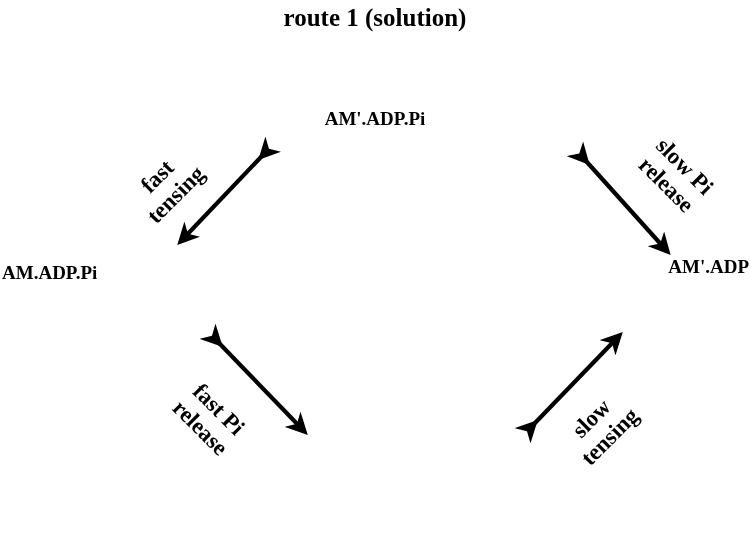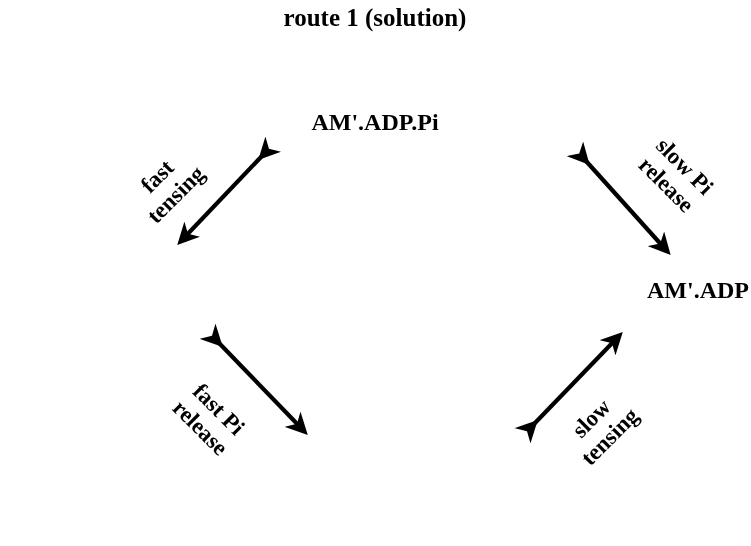--- a/index.html
+++ b/index.html
@@ -12,21 +12,21 @@
     width: 751px;
     height: 546px;
     background: #ffffff;
     overflow: hidden;
     font-family: "Liberation Serif", "DejaVu Serif", serif;
     color: #000000;
   }
   .node-label {
     position: absolute;
     font-weight: bold;
-    font-size: 24px;
+    font-size: 19px;
     line-height: 1.18;
     white-space: nowrap;
     color: #000;
   }
   .route-label {
     position: absolute;
     font-weight: bold;
     font-size: 25px;
     line-height: 1.28;
     text-align: center;
@@ -78,22 +78,23 @@
     <line x1="534" y1="424" x2="619" y2="336" stroke="#000000" stroke-width="4.2" marker-start="url(#head)" marker-end="url(#head)"></line>
   </svg>
 
   <div class="route-label" style="left:375px; top:2px; transform:translateX(-50%);">
     <span class="ln">route 1</span>
     <span class="ln">(solution)</span>
   </div>
 
   <div class="node-label" style="left:375px; top:108px; transform:translateX(-50%);">AM'.ADP.Pi</div>
 
+  <div class="node-label" style="left:2px; top:262px;">AM.ADP.Pi</div>
 
-  <div class="node-label" style="right:2px; top:276px;">AM'.ADP</div>
+  <div class="node-label" style="right:2px; top:256px;">AM'.ADP</div>
 
 
 
   <div class="edge-label rot-neg45" style="left:167px; top:186px;">
     <span class="ln">fast</span>
     <span class="ln">tensing</span>
   </div>
 
   <div class="edge-label rot-pos45" style="left:675px; top:176px;">
     <span class="ln">slow Pi</span>

